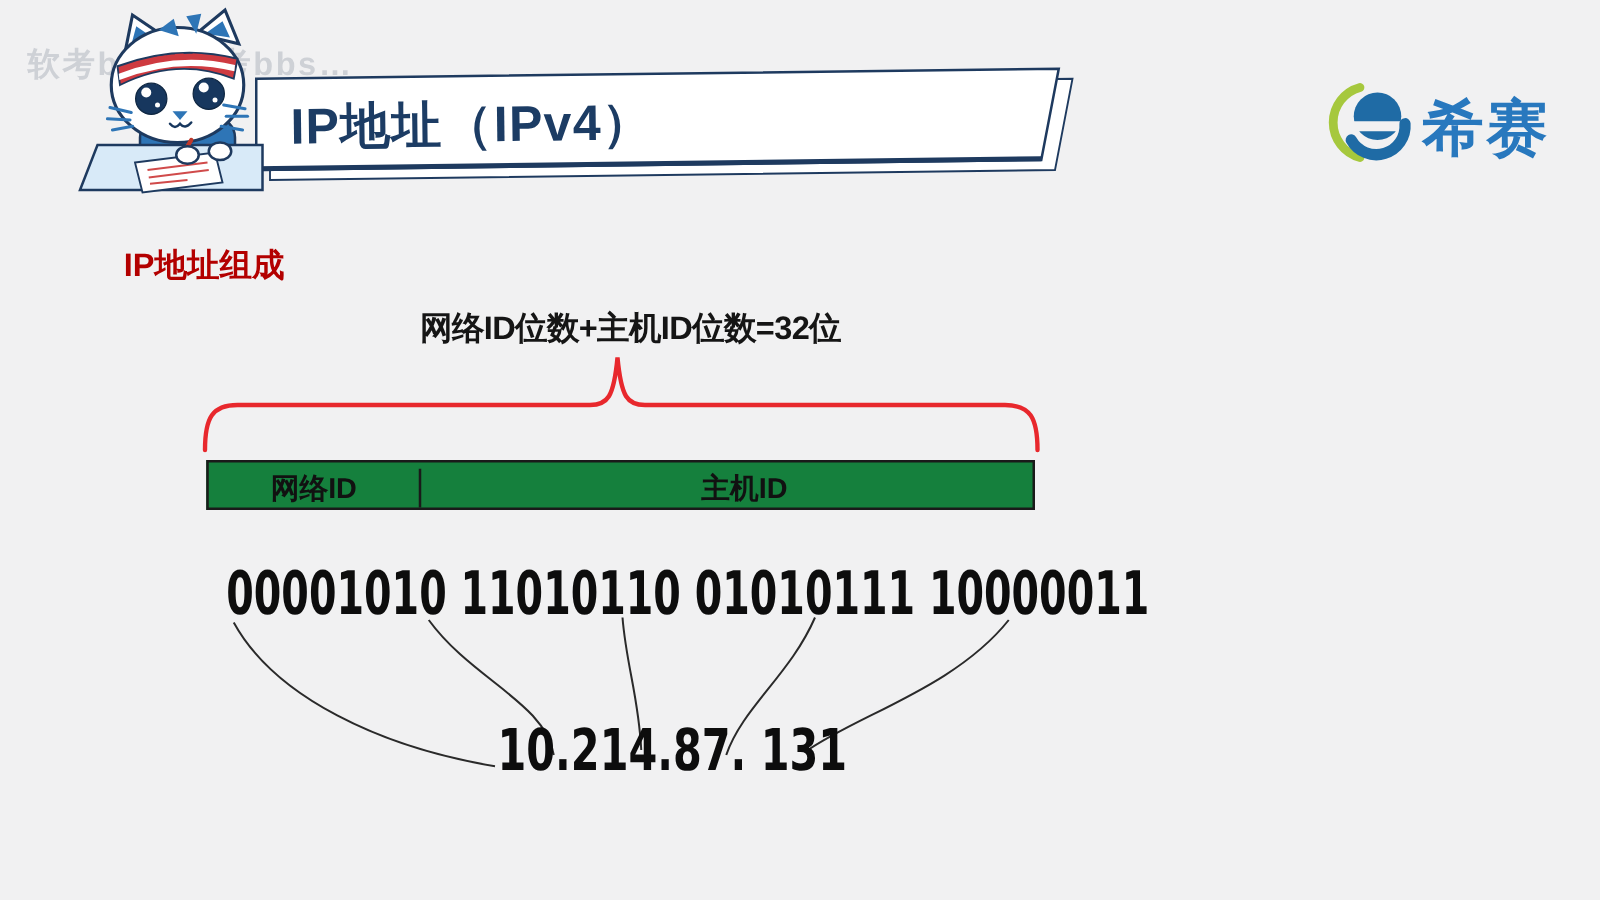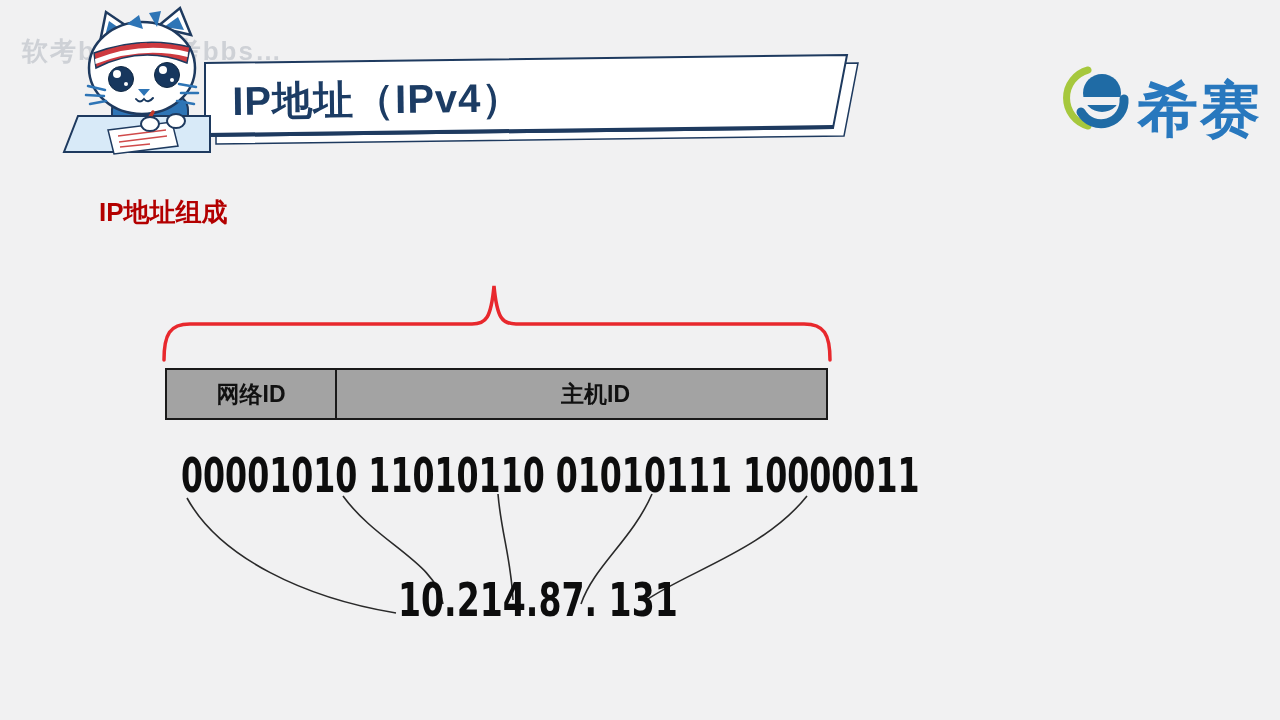--- a/index.html
+++ b/index.html
@@ -4,25 +4,25 @@
 <style>
   html,body{margin:0;padding:0;}
   body{font-family:"Liberation Sans",sans-serif;}
   .slide{position:relative;width:1280px;height:720px;background:#F1F1F2;overflow:hidden;}
   .layer-svg{position:absolute;left:0;top:0;z-index:1;}
   .txt{position:absolute;z-index:2;white-space:nowrap;}
   .watermark{position:absolute;left:22px;top:34px;z-index:0;font-size:26px;font-weight:700;
              color:#8E96A3;opacity:.35;letter-spacing:2px;}
   .page-title{left:232px;top:74px;font-size:40px;font-weight:700;color:#1C3C64;
               letter-spacing:1px;transform:rotate(-0.7deg);transform-origin:left top;}
-  .brand-text{left:1138px;top:70px;font-size:60px;font-weight:700;color:#2878BE;letter-spacing:2px;}
+  .brand-text{left:1138px;top:70px;font-size:49px;font-weight:700;color:#2878BE;letter-spacing:2px;}
   .section-heading{left:99px;top:195px;font-size:26px;font-weight:700;color:#B30000;text-align:right;}
   .formula{left:336px;top:245px;font-size:26px;font-weight:600;color:#151515;letter-spacing:-0.5px;}
-  .struct-table{position:absolute;left:165px;top:368px;width:663px;height:52px;z-index:2;
-                display:flex;border:2px solid #1A1A1A;background:#a3a3a3;box-sizing:border-box;}
+  .struct-table{position:absolute;left:165px;top:368px;width:663px;height:40px;z-index:2;
+                display:flex;border:2px solid #1A1A1A;background:#15803d;box-sizing:border-box;align-items:flex-end;}
   .struct-table .cell{display:flex;align-items:center;justify-content:center;
                       font-size:23px;font-weight:600;color:#111;}
   .struct-table .cell.c1{width:170px;border-right:2px solid #1A1A1A;box-sizing:border-box;}
   .struct-table .cell.c2{flex:1;margin-left:28px;}
   .binary-row{left:181px;top:447px;font-size:48px;font-weight:700;color:#0D0D0D;
               font-family:"DejaVu Sans",sans-serif;transform:scaleX(0.66);transform-origin:left top;}
   .decimal-row{left:398px;top:573px;font-size:46px;font-weight:700;color:#0D0D0D;
                font-family:"DejaVu Sans",sans-serif;transform:scaleX(0.72);transform-origin:left top;}
 </style>
 </head>
@@ -112,20 +112,21 @@
       <path d="M 23,46 A 23,23 0 0 0 66,33" fill="none" stroke="#1F6BA5" stroke-width="9" stroke-linecap="round"></path>
     </g>
   </svg>
 
   <div class="txt page-title">IP地址（IPv4）</div>
 
   <div class="txt brand-text">希赛</div>
 
   <div class="txt section-heading">IP地址组成</div>
 
+  <div class="txt formula">网络ID位数+主机ID位数=32位</div>
 
   <div class="struct-table">
     <div class="cell c1">网络ID</div>
     <div class="cell c2">主机ID</div>
   </div>
 
   <div class="txt binary-row">00001010 11010110 01010111 10000011</div>
 
   <div class="txt decimal-row">10.214.87. 131</div>
 

